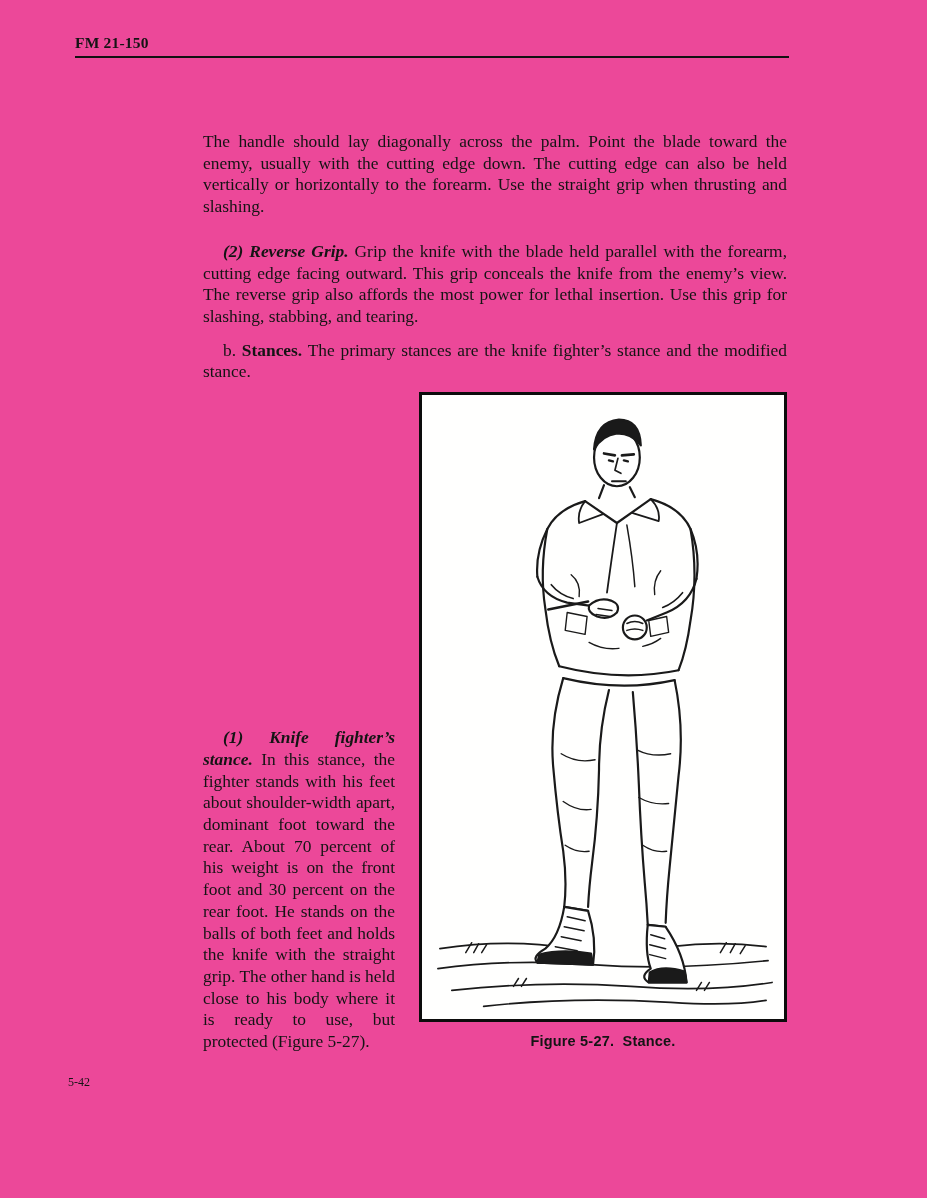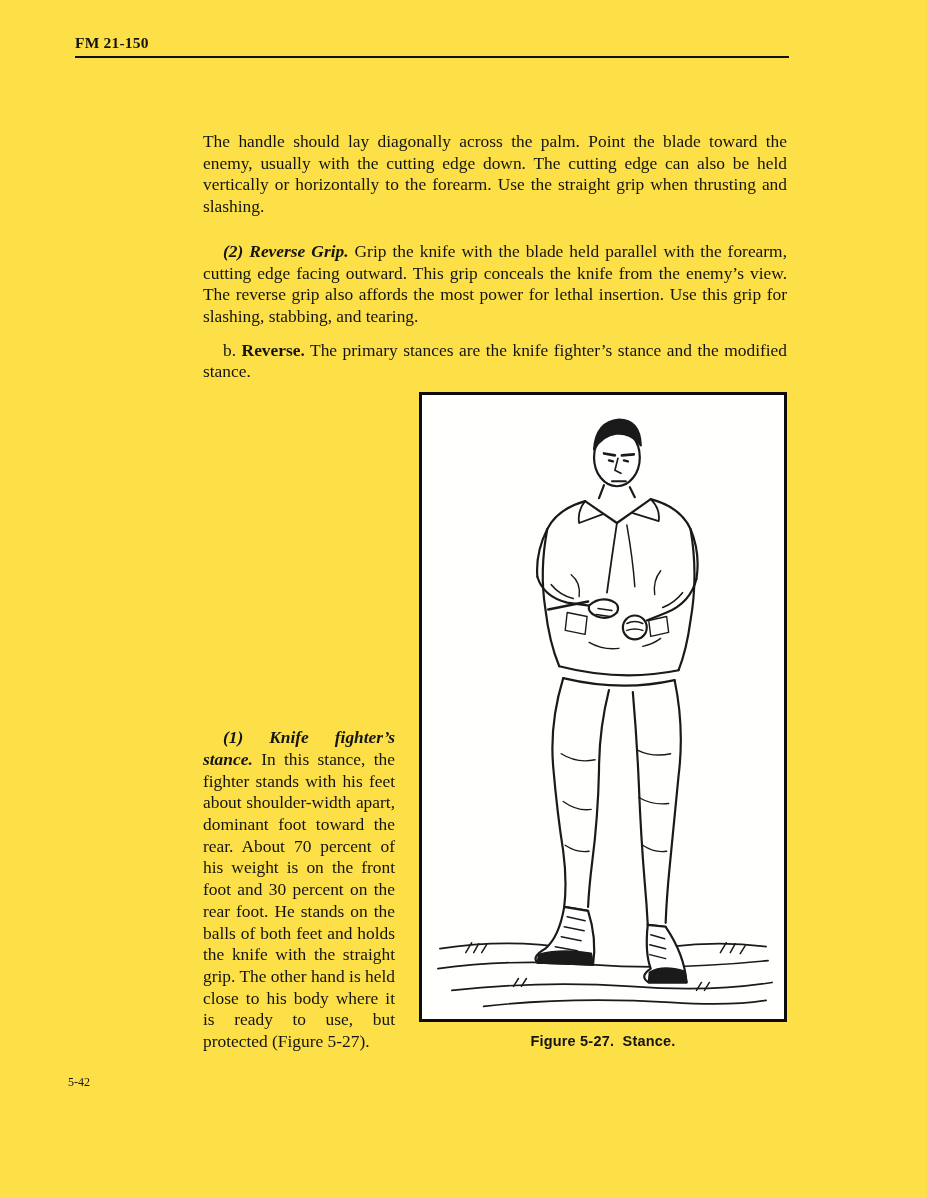--- a/index.html
+++ b/index.html
@@ -2,21 +2,21 @@
 <html><head>
 <meta charset="utf-8">
 <style>
   * { margin: 0; padding: 0; box-sizing: border-box; }
   html, body { background: #ffffff; }
   .page {
     position: relative;
     width: 927px;
     height: 1198px;
     margin: 0 auto;
-    background: #fde047;
+    background: #ec4899;
     font-family: "Liberation Serif", serif;
     color: #141414;
     overflow: hidden;
   }
   .doc-id {
     position: absolute;
     left: 75px;
     top: 34px;
     font-size: 15.5px;
     font-weight: bold;
@@ -90,21 +90,21 @@
 
   <div class="doc-id">FM 21-150</div>
   <div class="header-rule"></div>
 
   <div class="body-text">
 
     <p class="para"><span>The handle should lay diagonally across the palm. Point the blade toward the enemy, usually with the cutting edge down. The cutting edge can also be held vertically or horizontally to the forearm. Use the straight grip when thrusting and slashing.</span></p>
 
     <p class="para indent sp-before-sm"><span class="bi">(2) Reverse Grip.</span><span> Grip the knife with the blade held parallel with the forearm, cutting edge facing outward. This grip conceals the knife from the enemy’s view. The reverse grip also affords the most power for lethal insertion. Use this grip for slashing, stabbing, and tearing.</span></p>
 
-    <p class="para indent sp-before-md"><span>b. </span><span class="b">Reverse.</span><span> The primary stances are the knife fighter’s stance and the modified stance.</span></p>
+    <p class="para indent sp-before-md"><span>b. </span><span class="b">Stances.</span><span> The primary stances are the knife fighter’s stance and the modified stance.</span></p>
 
     <div class="cols">
 
       <div class="col-text">
         <p class="para indent"><span class="bi">(1) Knife fighter’s stance.</span><span> In this stance, the fighter stands with his feet about shoulder-width apart, dominant foot toward the rear. About 70 percent of his weight is on the front foot and 30 percent on the rear foot. He stands on the balls of both feet and holds the knife with the straight grip. The other hand is held close to his body where it is ready to use, but protected (Figure 5-27).</span></p>
       </div>
 
       <div class="col-fig">
         <div class="fig-box">
           <svg viewBox="0 0 364 626" width="362" height="624" aria-hidden="true">

